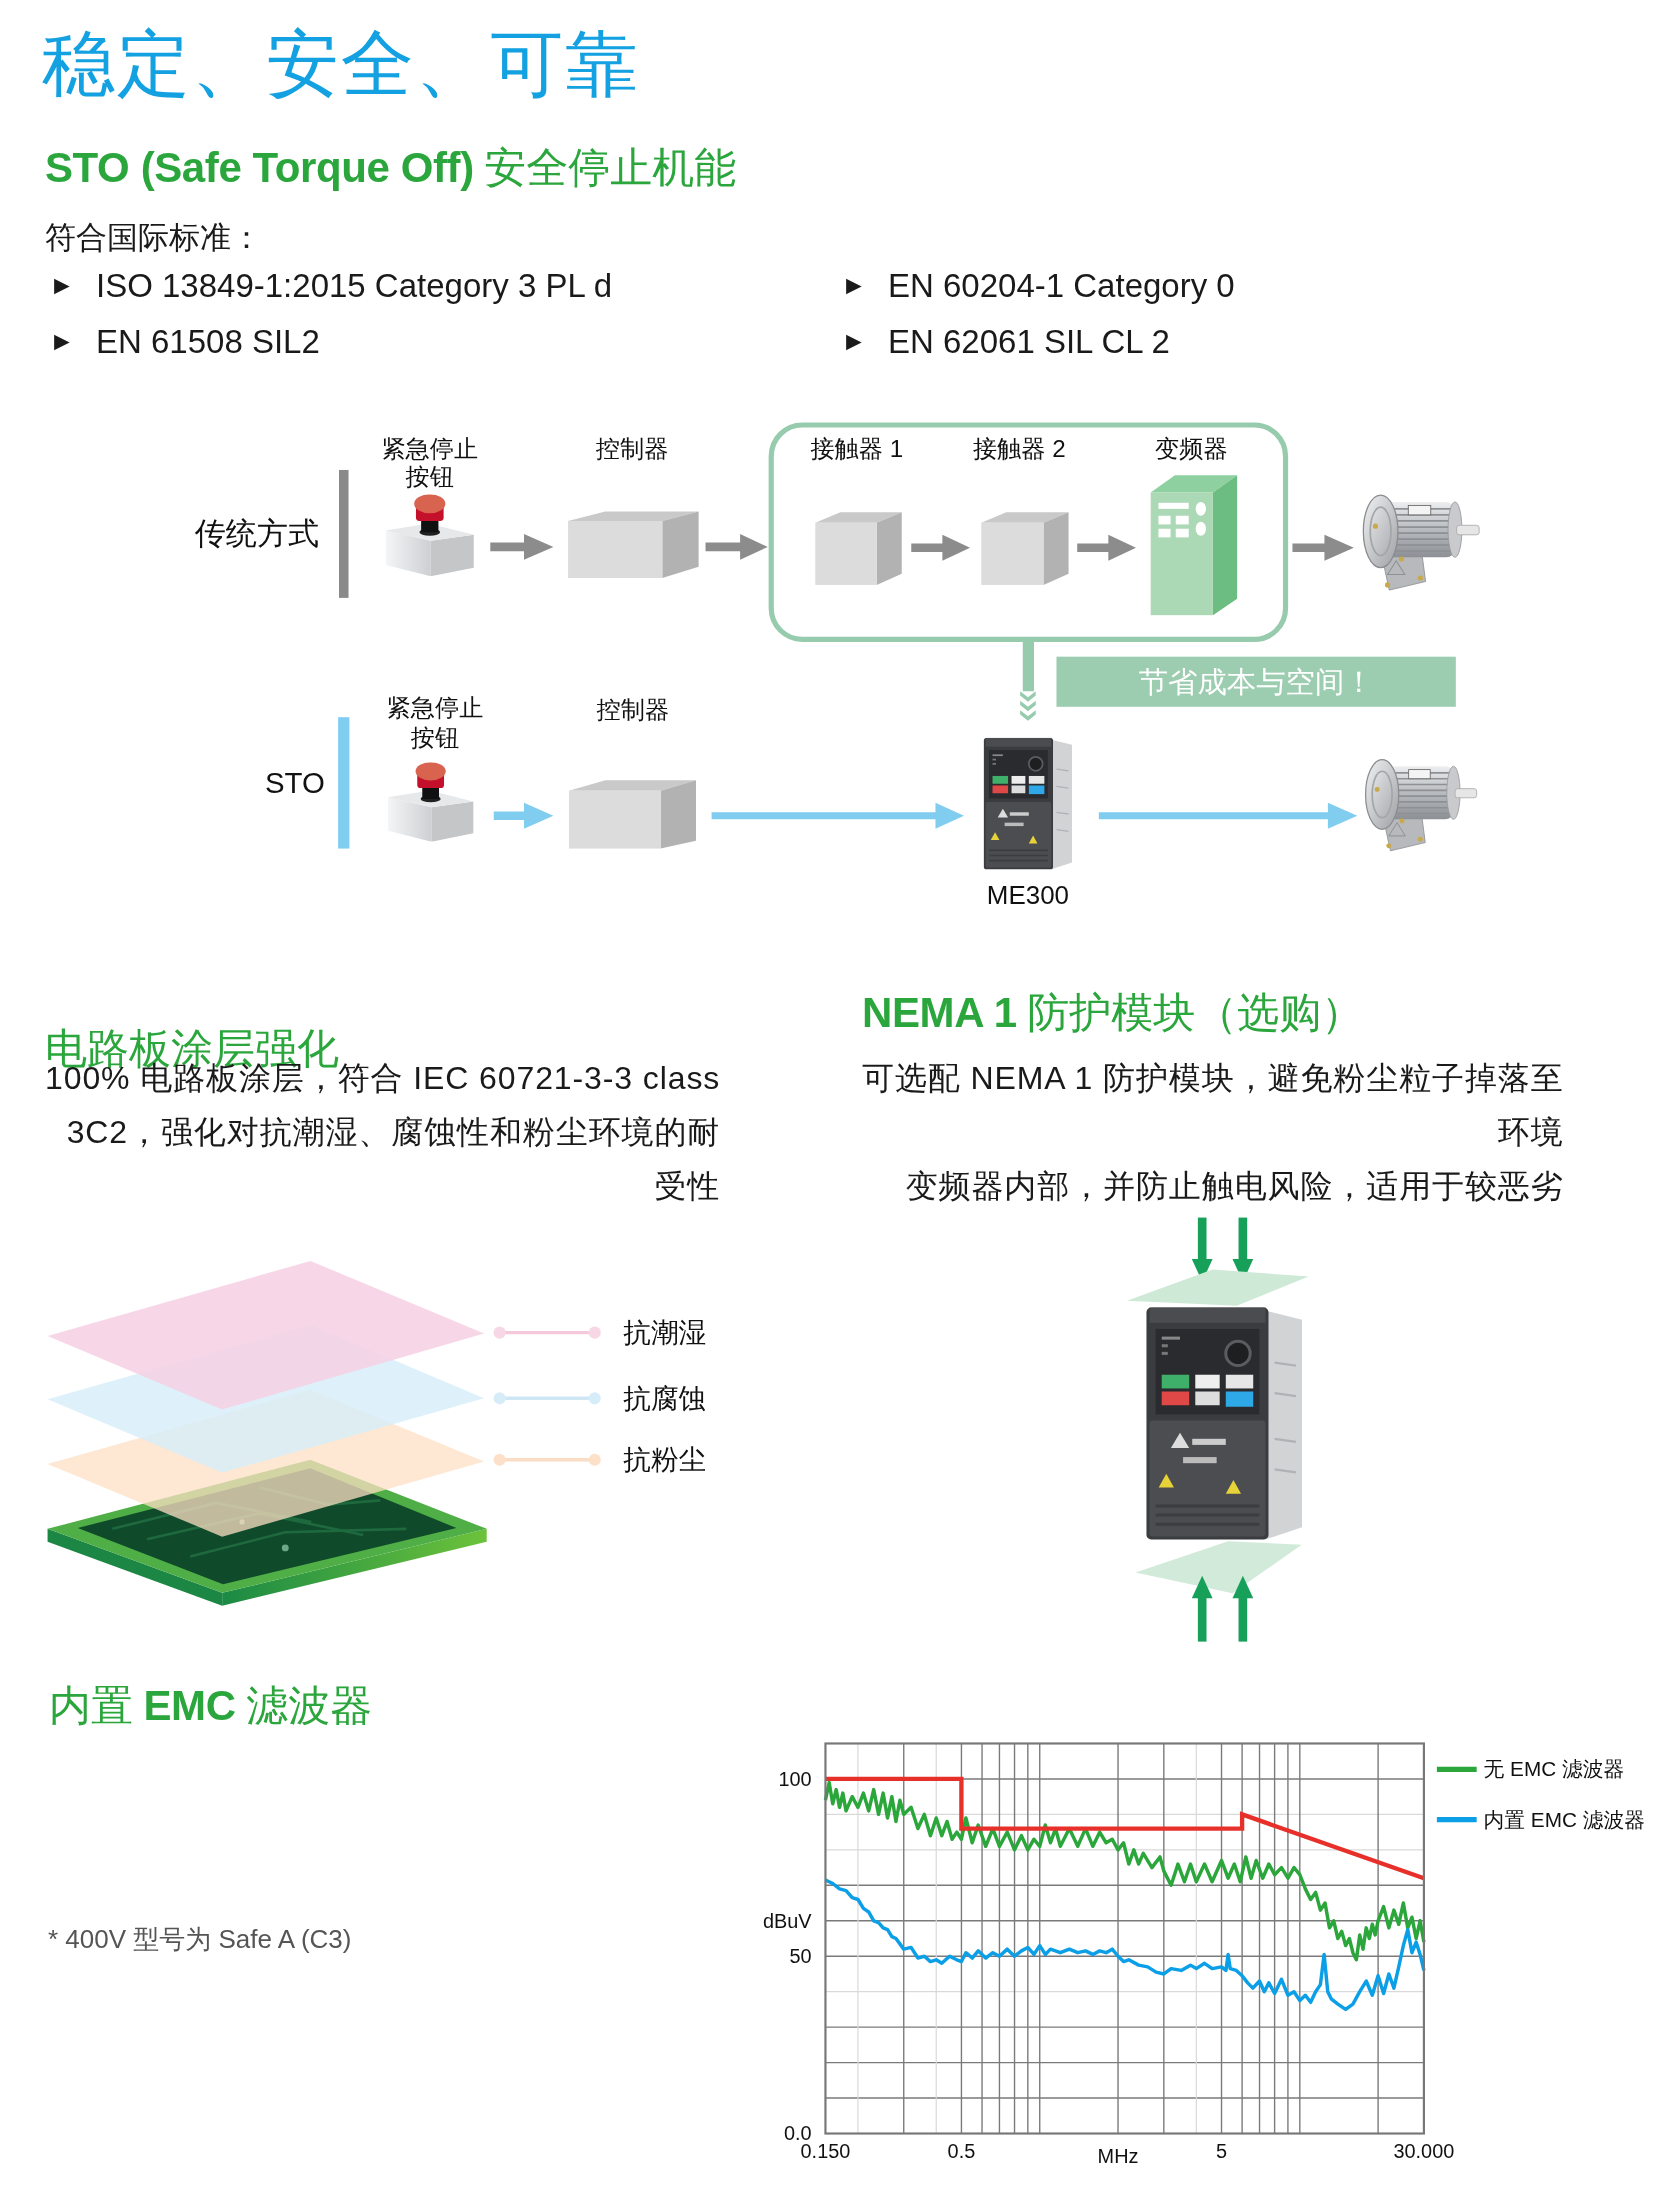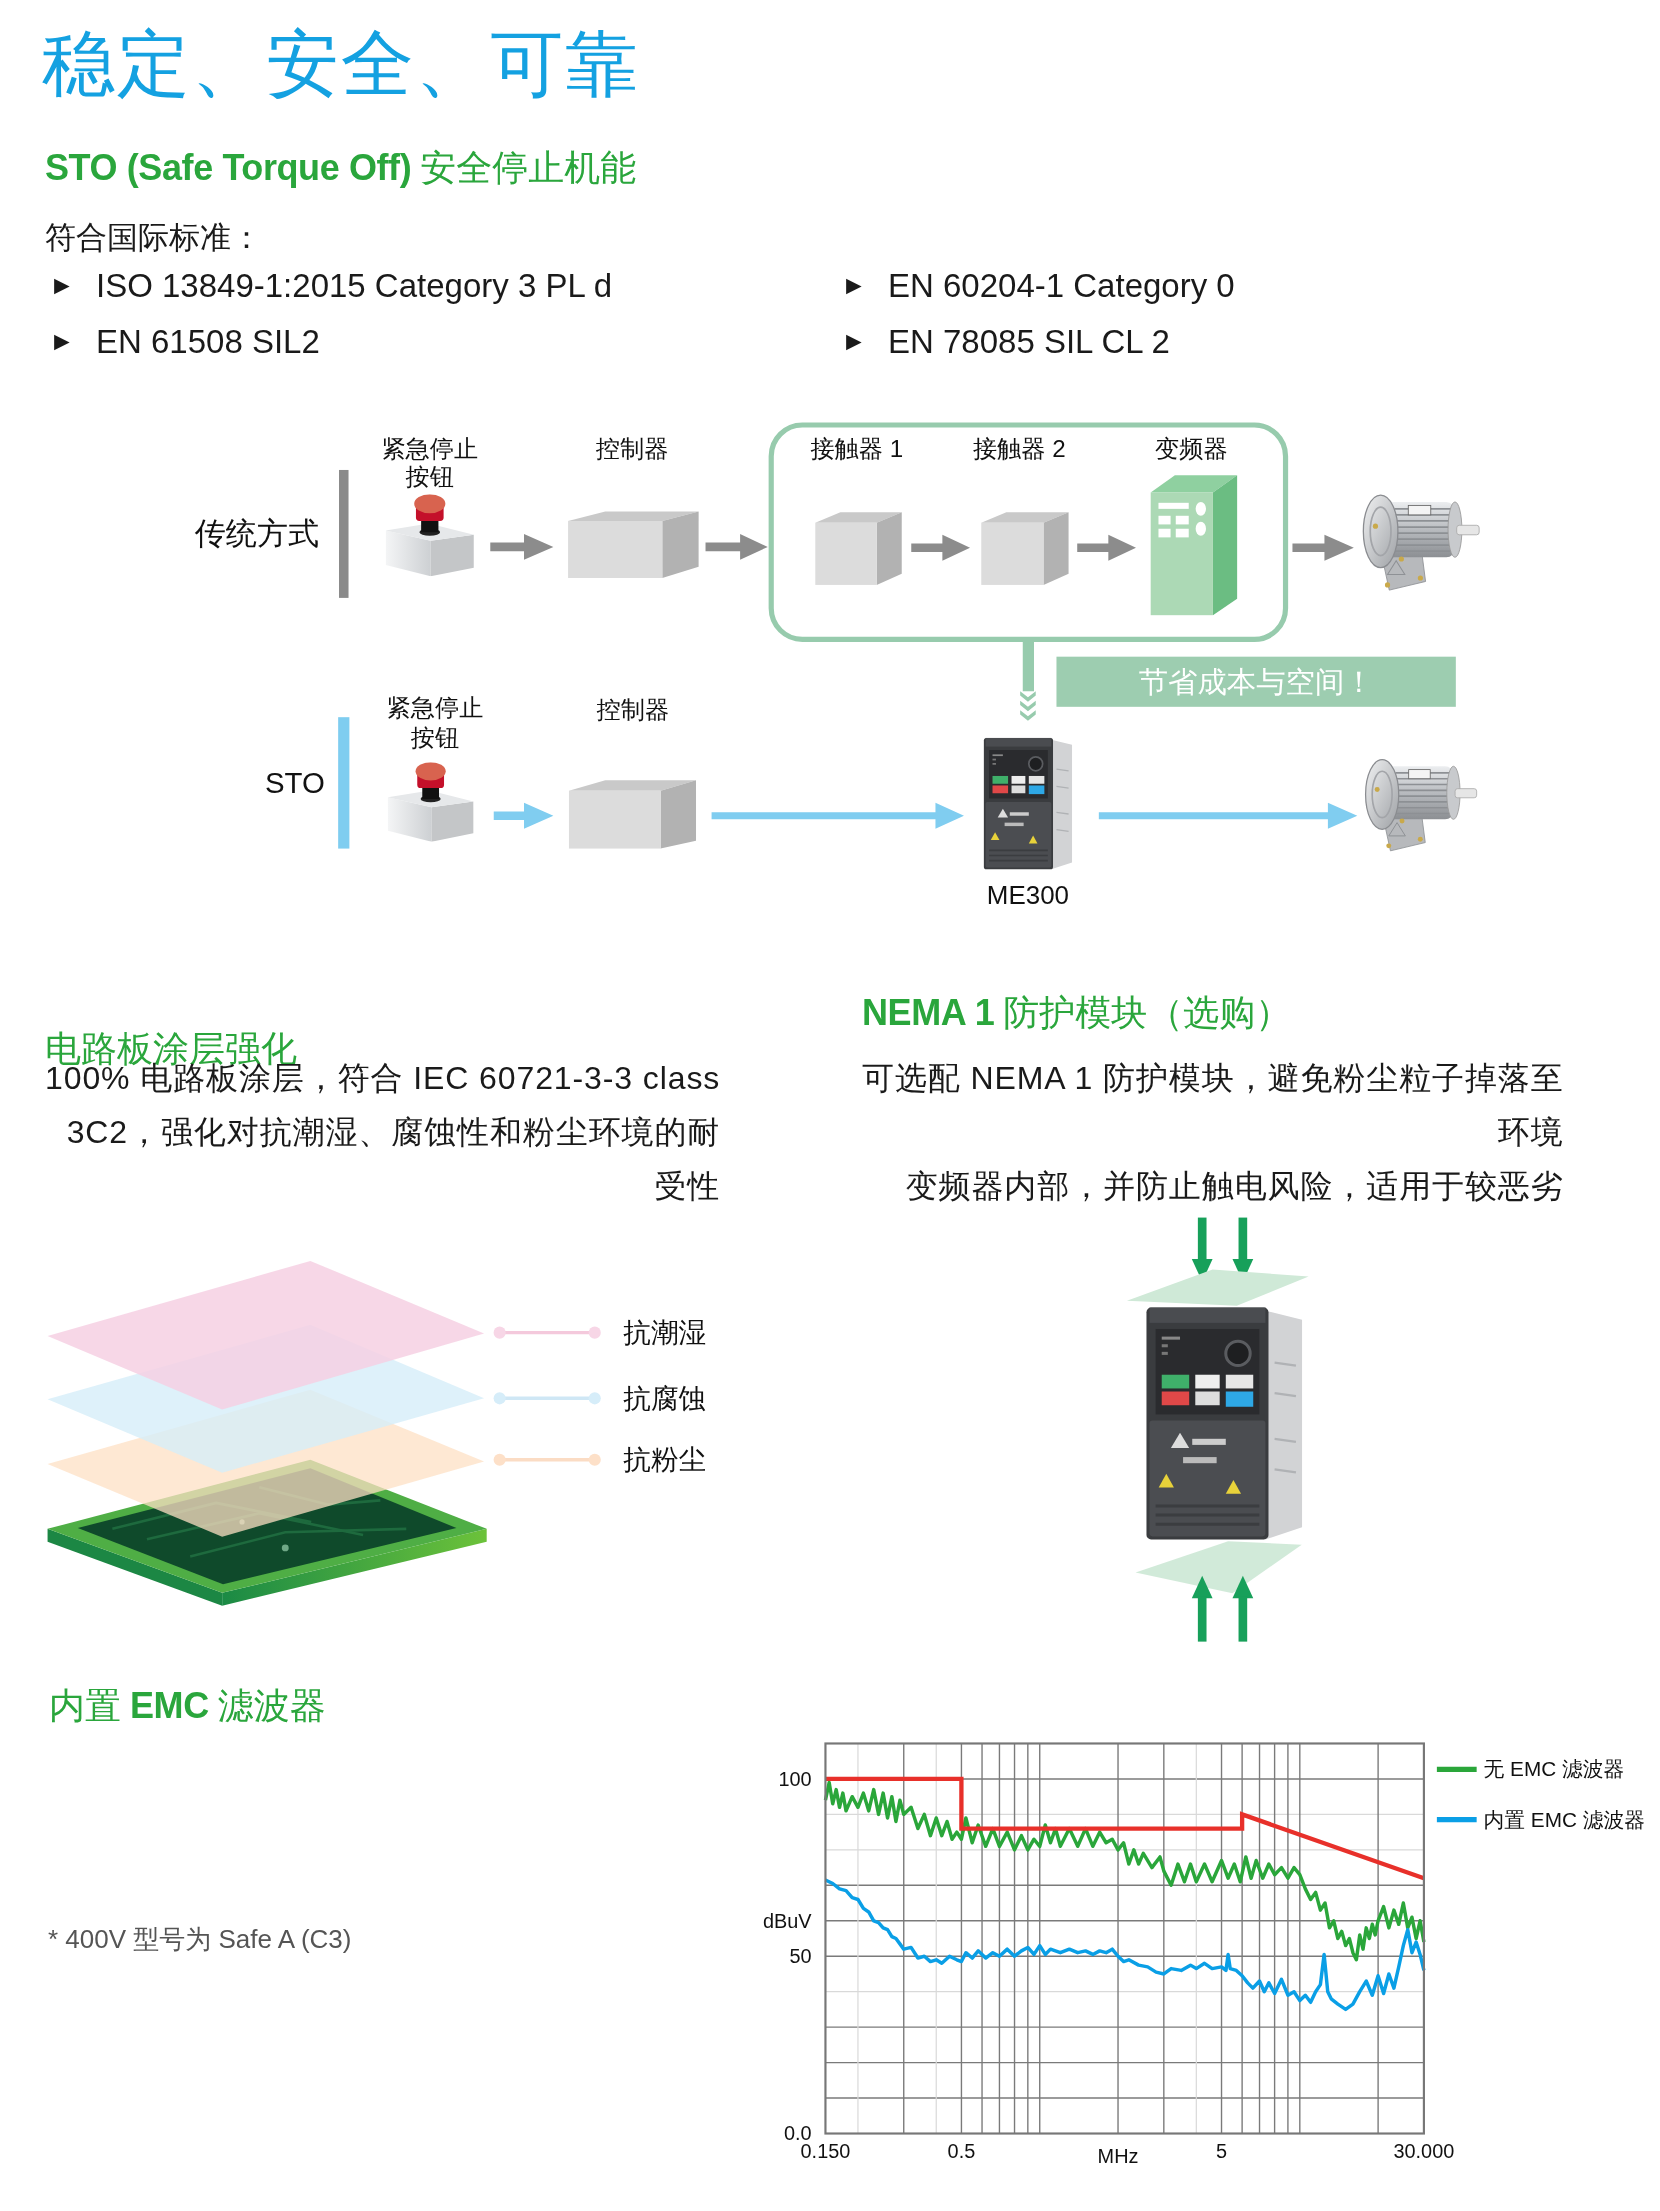--- a/index.html
+++ b/index.html
@@ -3,21 +3,21 @@
 <meta charset="utf-8">
 <style>
   :root{
     --title:#14a1e1; --heading:#2aa63c; --text:#1a1a1a; --foot:#555555;
   }
   html,body{margin:0;padding:0;background:#ffffff;}
   #page{position:relative;width:1660px;height:2184px;background:#ffffff;overflow:hidden;
         font-family:"Liberation Sans","DejaVu Sans",sans-serif;color:var(--text);}
   .abs{position:absolute;margin:0;}
   .title{left:42px;top:27px;font-size:73px;line-height:73px;font-weight:normal;color:var(--title);white-space:nowrap;letter-spacing:1.7px;}
-  .h2{font-size:36px;line-height:42px;color:var(--heading);white-space:nowrap;}
+  .h2{font-size:42px;line-height:42px;color:var(--heading);white-space:nowrap;}
   .h2 .b{font-weight:bold;letter-spacing:-0.4px;}
   .h2 .sp{margin-left:0.25em;}
   .intro{left:45px;top:222px;font-size:31px;line-height:31px;white-space:nowrap;}
   .bullet{display:flex;align-items:center;font-size:33px;line-height:33px;white-space:nowrap;}
   .bullet .arrow{display:inline-block;width:47px;font-size:26px;line-height:33px;}
   .para{font-size:32px;line-height:54px;letter-spacing:0.9px;white-space:nowrap;}
   .para div{height:54px;text-align:right;}
   .foot{left:48px;top:1926px;font-size:26px;line-height:26px;color:var(--foot);white-space:nowrap;}
   svg text{font-family:"Liberation Sans","DejaVu Sans",sans-serif;}
   .dl-md{font-size:28px;fill:#111;}
@@ -137,21 +137,21 @@
   <div class="abs bullet" style="left:49px;top:325px;">
     <span class="arrow">►</span>
     <span>EN 61508 SIL2</span>
   </div>
   <div class="abs bullet" style="left:841px;top:269px;">
     <span class="arrow">►</span>
     <span>EN 60204-1 Category 0</span>
   </div>
   <div class="abs bullet" style="left:841px;top:325px;">
     <span class="arrow">►</span>
-    <span>EN 78085 SIL CL 2</span>
+    <span>EN 62061 SIL CL 2</span>
   </div>
 
   <svg class="abs" style="left:0;top:406px;" width="1660" height="510" viewBox="0 470 1920 590">
 
     <text x="297" y="618" class="dl-lg" text-anchor="middle" dominant-baseline="central">传统方式</text>
     <rect x="392" y="544" width="11" height="148" fill="#8a8a8a"></rect>
 
     <text x="497" y="519" class="dl-md" text-anchor="middle" dominant-baseline="central">紧急停止</text>
     <text x="497" y="552" class="dl-md" text-anchor="middle" dominant-baseline="central">按钮</text>
     <use href="#sym-estop" x="446" y="572" width="102" height="95"></use>

